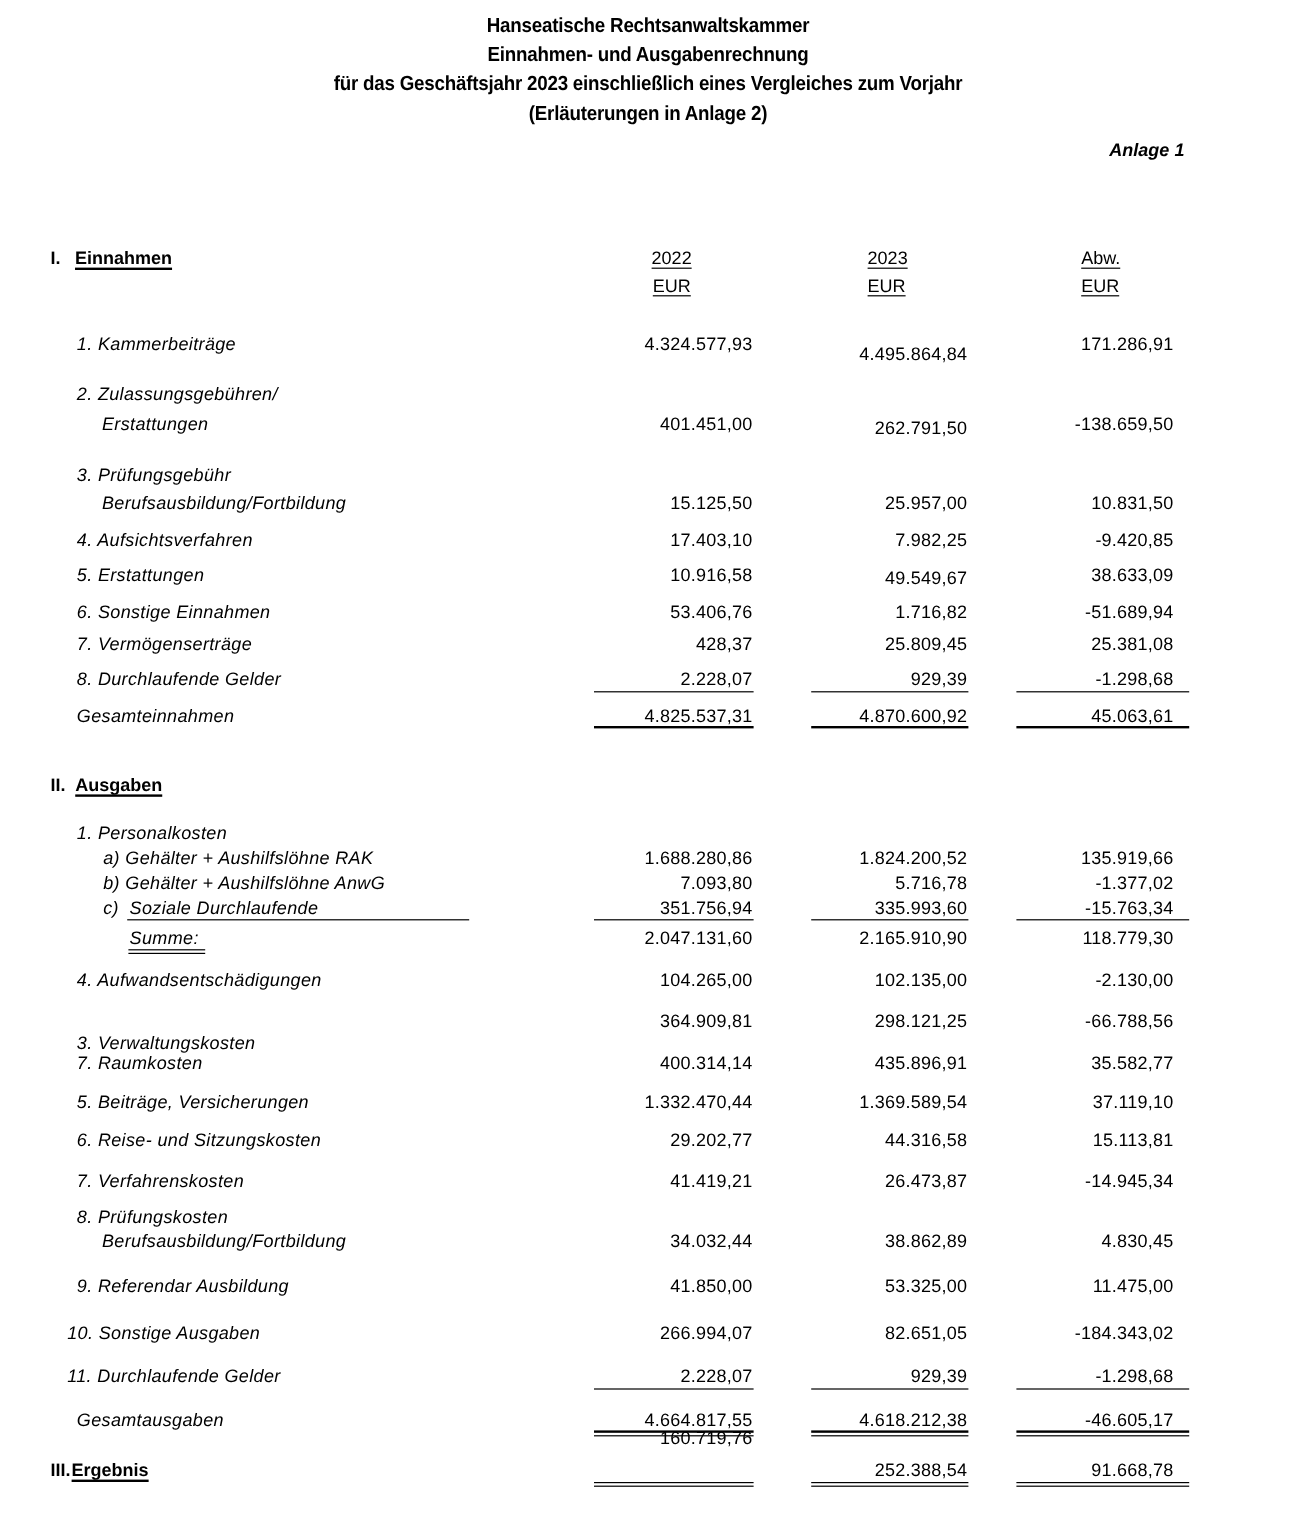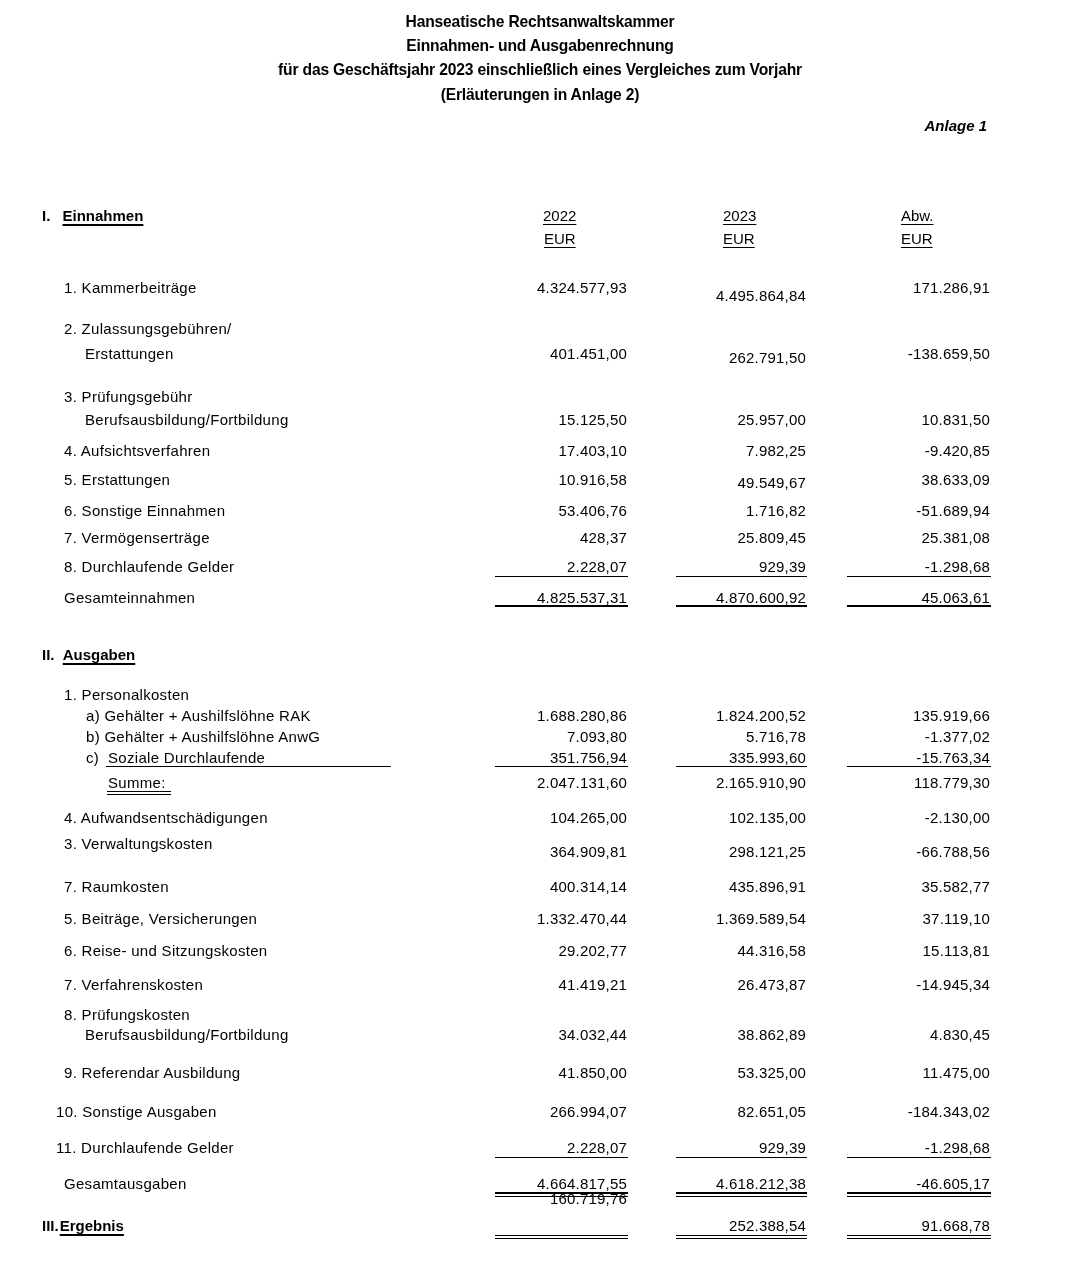--- a/index.html
+++ b/index.html
@@ -1,23 +1,23 @@
 <!DOCTYPE html>
 <html><head>
 <meta charset="utf-8">
 <style>
   html, body { margin: 0; padding: 0; background: #ffffff; }
   body { width: 1077px; height: 1279px; position: relative; overflow: hidden; color: #000; font-family: "Liberation Sans", sans-serif; }
   .title { position: absolute; left: 0; width: 1080px; text-align: center; font-weight: bold; font-size: 17px; letter-spacing: -0.2px; transform: scaleX(0.92); transform-origin: 540px 0; }
   .anlage { position: absolute; right: 90px; top: 117px; font-weight: bold; font-style: italic; font-size: 15px; }
-  .t { position: absolute; font-size: 15px; white-space: nowrap; letter-spacing: 0.3px; }
+  .t { position: absolute; font-size: 15px; white-space: nowrap; letter-spacing: 0.3px; font-style: italic; }
   .num { position: absolute; font-size: 15px; white-space: nowrap; text-align: right; letter-spacing: 0.2px; }
   .c1 { right: 450px; }
   .c2 { right: 271px; text-align: center; }
-  .c3 { right: 87px; }
+  .c3 { right: 99px; }
   .sec { position: absolute; font-size: 15px; font-weight: bold; }
   .sec .u { text-decoration: underline; text-decoration-thickness: 2px; text-underline-offset: 3px; }
   .hdr { position: absolute; font-size: 15px; text-decoration: underline; text-underline-offset: 3px; }
   .line { position: absolute; height: 0; border-top: 1px solid #000; }
   .line.thick { border-top: 2px solid #000; }
   .dbl { position: absolute; height: 2px; border-top: 2px solid #000; border-bottom: 1px solid #000; }
   .dbl2 { position: absolute; height: 2px; border-top: 1px solid #000; border-bottom: 1px solid #000; }
 </style>
 </head>
 <body>
@@ -128,21 +128,21 @@
   <div class="dbl2" style="left:107px; width:64px; top:791px"></div>
   <div class="num c1" style="top:774px">2.047.131,60</div>
   <div class="num c2" style="top:774px">2.165.910,90</div>
   <div class="num c3" style="top:774px">118.779,30</div>
 
   <div class="t" style="left:64px; top:809px">4. Aufwandsentschädigungen</div>
   <div class="num c1" style="top:809px">104.265,00</div>
   <div class="num c2" style="top:809px">102.135,00</div>
   <div class="num c3" style="top:809px">-2.130,00</div>
 
-  <div class="t" style="left:64px; top:835px">3. Verwaltungskosten</div>
+  <div class="t" style="left:64px; top:861px">3. Verwaltungskosten</div>
   <div class="num c1" style="top:843px">364.909,81</div>
   <div class="num c2" style="top:843px">298.121,25</div>
   <div class="num c3" style="top:843px">-66.788,56</div>
 
   <div class="t" style="left:64px; top:878px">7. Raumkosten</div>
   <div class="num c1" style="top:878px">400.314,14</div>
   <div class="num c2" style="top:878px">435.896,91</div>
   <div class="num c3" style="top:878px">35.582,77</div>
 
   <div class="t" style="left:64px; top:910px">5. Beiträge, Versicherungen</div>

